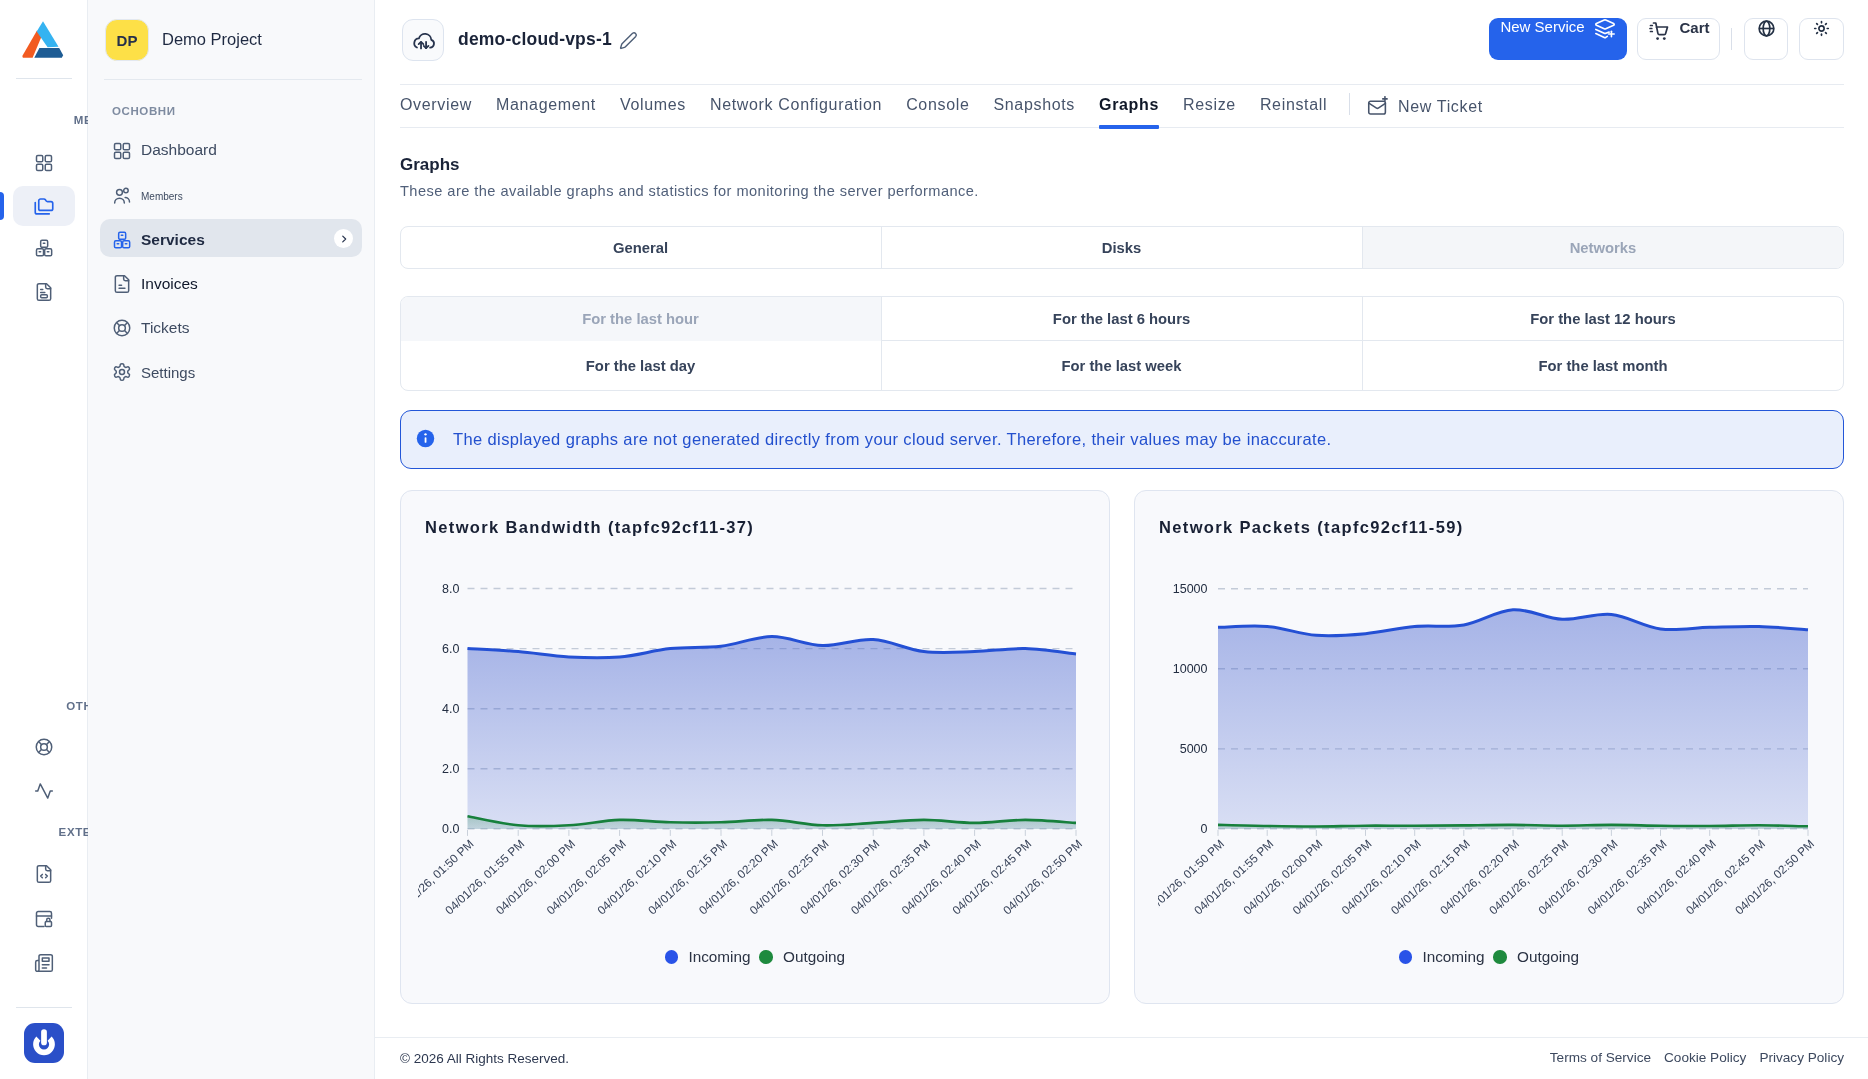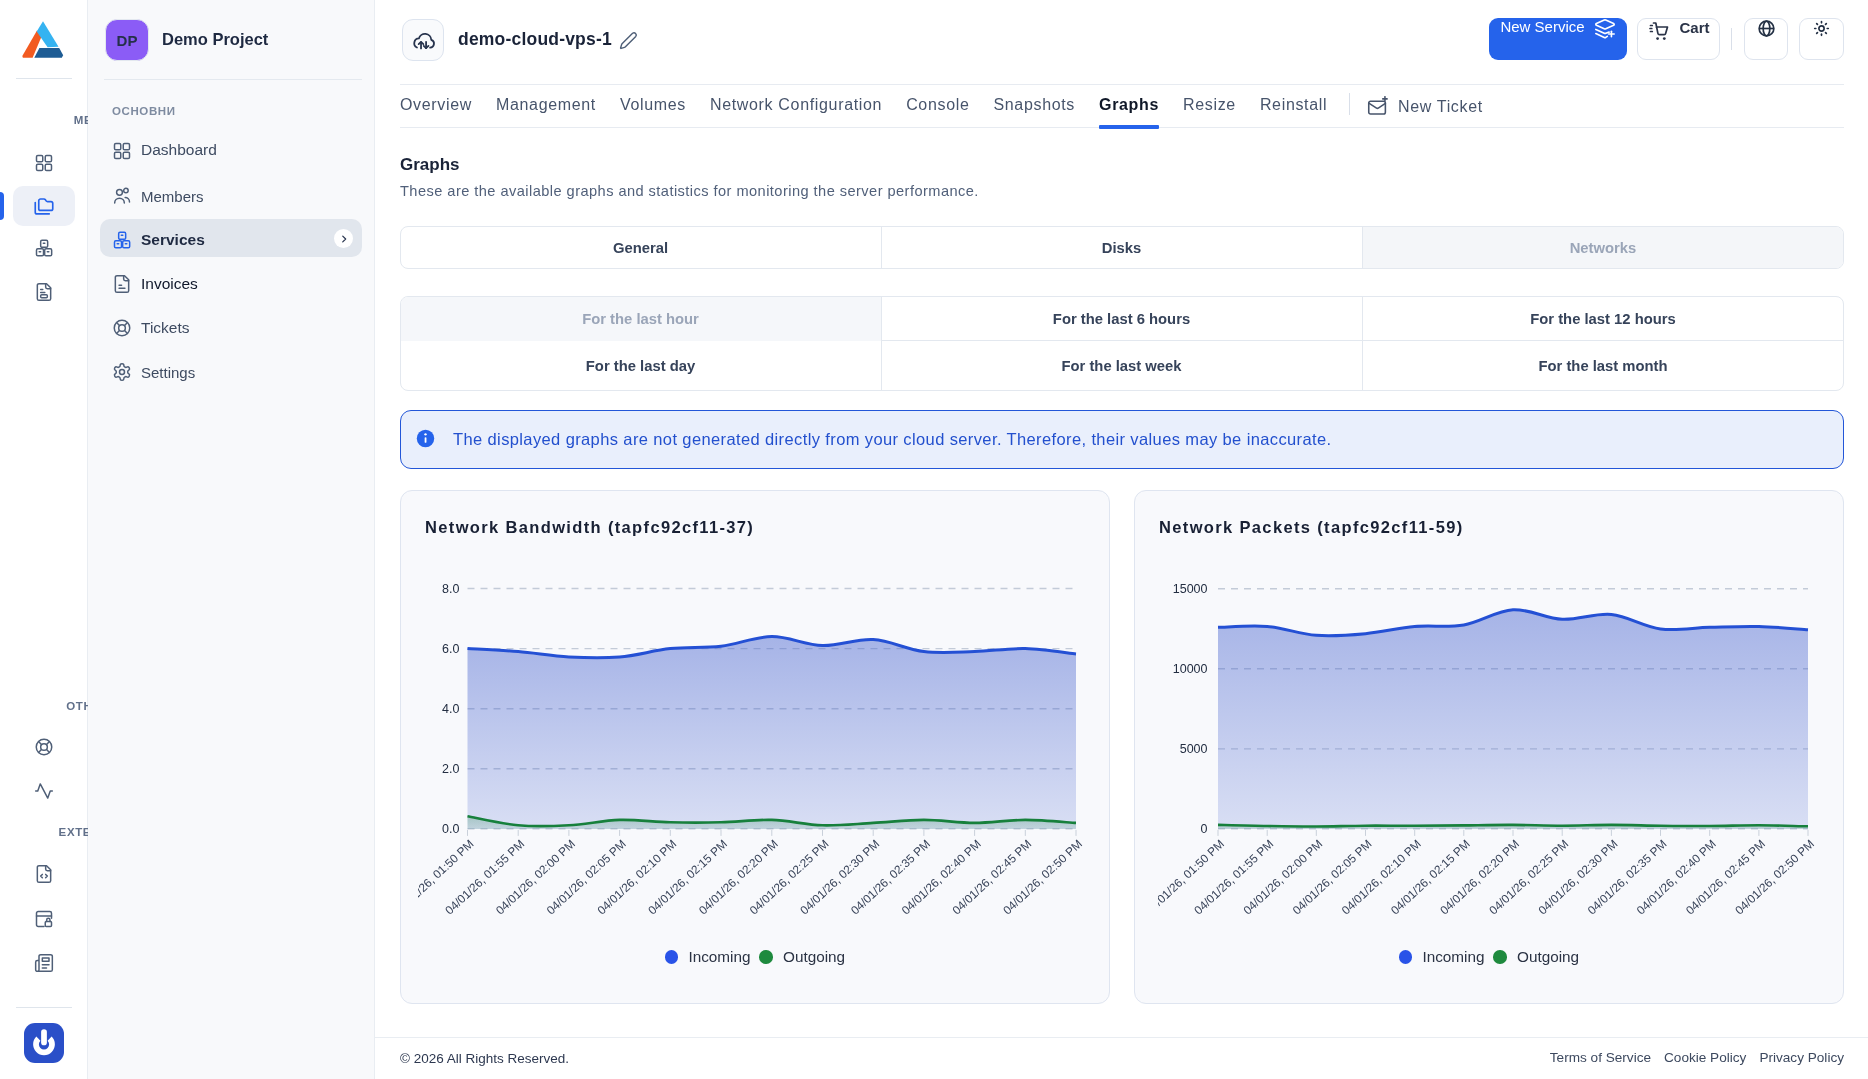--- a/index.html
+++ b/index.html
@@ -111,42 +111,42 @@
   <div class="abs" style="left:16px;top:1007px;width:56px;border-top:1px solid #dfe5ec"></div>
   <div class="abs" style="left:24px;top:1023px;width:40px;height:40px;background:#2a4fc8;border-radius:11px;display:flex;align-items:center;justify-content:center">
       <svg width="30" height="30" viewBox="0 0 24 24" fill="none" stroke="#fff" stroke-width="4.6" stroke-linecap="round">
         <path d="M12 3.2v8.3"></path>
         <path d="M16.5 8.5a6.4 6.4 0 1 1-9 0" stroke-linecap="butt"></path>
       </svg>
     </div>
 </div>
 
 <div id="sidebar">
-  <div class="abs" style="left:17px;top:19px;width:44px;height:42px;background:#8b5cf6;border:1px solid #e3e8ef;border-radius:12px;display:flex;align-items:center;justify-content:center;font-size:15px;font-weight:700;color:#25304a">DP</div>
-  <div class="abs" style="left:74px;top:30px;font-size:16.5px;font-weight:700;color:#1e2941">Demo Project</div>
+  <div class="abs" style="left:17px;top:19px;width:44px;height:42px;background:#fde047;border:1px solid #e3e8ef;border-radius:12px;display:flex;align-items:center;justify-content:center;font-size:15px;font-weight:700;color:#25304a">DP</div>
+  <div class="abs" style="left:74px;top:30px;font-size:16.5px;font-weight:400;color:#1e2941">Demo Project</div>
   <div class="abs" style="left:16px;top:79px;width:258px;border-top:1px solid #e4e9ef"></div>
   <div class="abs" style="left:24px;top:105px;font-size:11.5px;font-weight:700;color:#7e8ba0;letter-spacing:0.6px">ОСНОВНИ</div>
   <div class="abs" style="left:12px;top:219px;width:262px;height:38px;background:#e1e6ed;border-radius:10px"></div>
   <div class="abs" style="left:24px;top:141px;height:22px;display:flex;gap:9px">
       <svg width="20" height="20" viewBox="0 0 24 24" fill="none" stroke="#4f5f77" stroke-width="1.8" stroke-linecap="round" stroke-linejoin="round">
         <rect x="3" y="3" width="7.5" height="7.5" rx="1.6"></rect>
         <rect x="13.5" y="3" width="7.5" height="7.5" rx="1.6"></rect>
         <rect x="13.5" y="13.5" width="7.5" height="7.5" rx="1.6"></rect>
         <rect x="3" y="13.5" width="7.5" height="7.5" rx="1.6"></rect>
       </svg>
       <span style="font-size:15.5px;font-weight:500;color:#3e4b61">Dashboard</span>
     </div>
   <div class="abs" style="left:24px;top:185px;height:22px;display:flex;align-items:center;gap:9px">
       <svg width="20" height="20" viewBox="0 0 24 24" fill="none" stroke="#4f5f77" stroke-width="1.8" stroke-linecap="round" stroke-linejoin="round">
         <circle cx="9" cy="7.6" r="3.5"></circle>
         <path d="M3.2 20.4c0-3.2 2.6-5.8 5.8-5.8s5.8 2.6 5.8 5.8"></path>
         <circle cx="16.7" cy="5.4" r="2.7"></circle>
         <path d="M15.8 13.9c2.9 0 5.2 2.3 5.2 5.2"></path>
       </svg>
-      <span style="font-size:15px;font-weight:500;color:#3e4b61">Members</span>
+      <span style="font-size:10px;font-weight:500;color:#3e4b61">Members</span>
     </div>
   <div class="abs" style="left:24px;top:229px;height:22px;display:flex;align-items:center;gap:9px">
       <svg width="20" height="20" viewBox="0 0 24 24" fill="none" stroke="#2563eb" stroke-width="1.8" stroke-linecap="round" stroke-linejoin="round">
         <rect x="8" y="2.8" width="8.4" height="8.4" rx="1.6"></rect>
         <rect x="3" y="13" width="8.4" height="8.4" rx="1.6"></rect>
         <rect x="12.8" y="13" width="8.4" height="8.4" rx="1.6"></rect>
         <path d="M11.2 6.2h1.8"></path>
         <path d="M6.2 16.4H8"></path>
         <path d="M16 16.4h1.8"></path>
       </svg>

